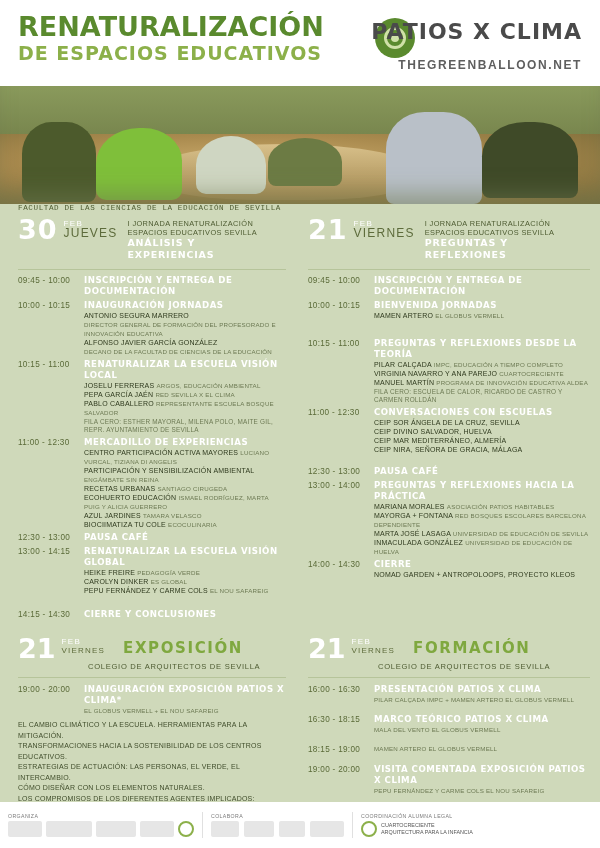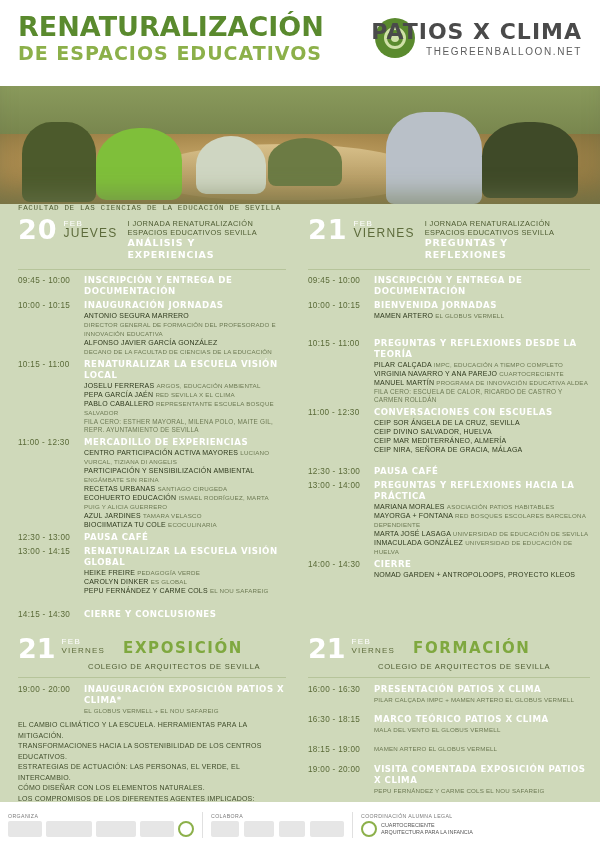--- a/index.html
+++ b/index.html
@@ -26,22 +26,23 @@
     font-weight:bold;font-size:19px;letter-spacing:1px;
     color:#8cb04a;line-height:22px;text-transform:uppercase;
   }
   .logo-right{position:absolute;right:18px;top:20px;text-align:right;}
   .logo-right .pxc{
     font-family:"DejaVu Sans", sans-serif;
     font-weight:bold;font-size:22px;letter-spacing:1px;color:#4a4a4a;
     text-transform:uppercase;line-height:24px;
   }
   .logo-right .url{
-    font-size:10px;letter-spacing:1.6px;color:#5e5e5e;text-transform:uppercase;
-    margin-top:2px;
+    font-size:12px;letter-spacing:1.6px;color:#5e5e5e;text-transform:uppercase;
+    margin-top:14px;
+    font-weight:bold;
   }
   .ballon{
     position:absolute;right:185px;top:18px;width:40px;height:40px;border-radius:50%;
     background:#5a8a2e;
   }
   .ballon:after{
     content:"";position:absolute;left:9px;top:9px;width:22px;height:22px;border-radius:50%;
     border:3px solid #cfe0a8;box-sizing:border-box;
   }
   .ballon:before{
@@ -198,21 +199,21 @@
   </div>
 
   <div class="body-wrap">
 
     <div class="section-sub">Facultad de las Ciencias de la Educación de Sevilla</div>
 
     <div class="cols">
 
       <div class="col left">
         <div class="daybar">
-          <div class="daynum">20</div>
+          <div class="daynum">30</div>
           <div class="daymon">
             <div class="m">Feb</div>
             <div class="d">Jueves</div>
           </div>
           <div class="daytitle">
             <div class="t1">I Jornada Renaturalización Espacios Educativos Sevilla</div>
             <div class="t2">Análisis y experiencias</div>
           </div>
         </div>
         <div class="rule"></div>

